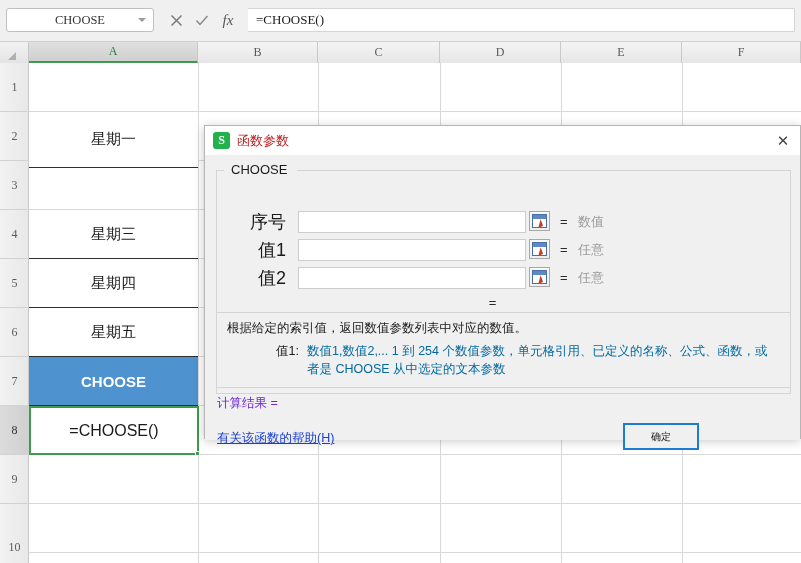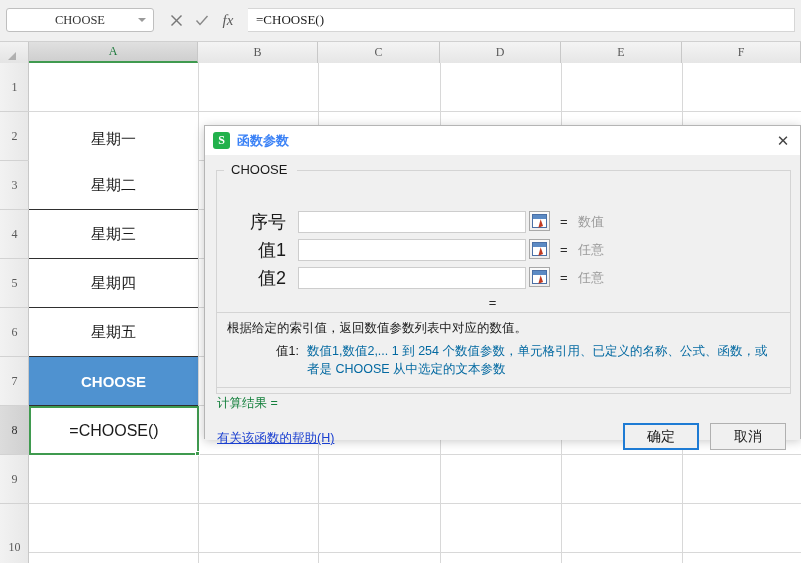--- a/index.html
+++ b/index.html
@@ -243,22 +243,22 @@
     font-weight: bold;
     display: flex;
     align-items: center;
     justify-content: center;
     font-family: "Liberation Serif", serif;
   }
   .dlg-title {
     position: absolute;
     left: 32px; top: 6px;
     font-size: 13px;
-    color: #3b82f6;
-    font-weight: bold;
+    color: #b91c1c;
+    font-weight: normal;
     line-height: 17px;
   }
   .dlg-close {
     position: absolute;
     right: 4px; top: 3px;
     width: 26px; height: 23px;
     display: flex;
     align-items: center;
     justify-content: center;
     font-size: 15px;
@@ -411,34 +411,34 @@
     width: 470px;
     font-size: 12.5px;
     color: #0369a1;
     line-height: 18px;
   }
 
   .calc-result {
     position: absolute;
     left: 12px; top: 240px;
     font-size: 12.5px;
-    color: #15803d;
+    color: #6d28d9;
   }
   .help-link {
     position: absolute;
     left: 12px; top: 275px;
     font-size: 12.5px;
     color: #1a3fd0;
     text-decoration: underline;
     cursor: pointer;
   }
   .btn {
     position: absolute;
     width: 76px; height: 27px;
-    font-size: 14px;
+    font-size: 10px;
     display: flex;
     align-items: center;
     justify-content: center;
     box-sizing: border-box;
     cursor: pointer;
     color: #1a1a1a;
   }
   .btn-ok {
     left: 418px; top: 268px;
     background: #f0f0f0;
@@ -515,21 +515,20 @@
       <div class="gridline-h" style="top:146px;"></div>
       <div class="gridline-h" style="top:195px;"></div>
       <div class="gridline-h" style="top:244px;"></div>
       <div class="gridline-h" style="top:293px;"></div>
       <div class="gridline-h" style="top:342px;"></div>
       <div class="gridline-h" style="top:391px;"></div>
       <div class="gridline-h" style="top:440px;"></div>
       <div class="gridline-h" style="top:489px;"></div>
 
       <div class="cell data" style="left:0;top:49px;width:169px;height:56px;">星期一</div>
-      <div class="cell data" style="left:0;top:98px;width:169px;height:49px;">星期二</div>
       <div class="cell data" style="left:0;top:147px;width:169px;height:49px;">星期三</div>
       <div class="cell data" style="left:0;top:245px;width:169px;height:49px;">星期五</div>
       <div class="cell data" style="left:0;top:196px;width:169px;height:49px;">星期四</div>
       <div class="cell header-blue" style="left:0;top:294px;width:169px;height:49px;">CHOOSE</div>
 
       <div class="cell-selected-outline" style="left:0;top:343px;width:170px;height:49px;">=CHOOSE()</div>
       <div class="fill-handle" style="left:166px;top:388px;"></div>
     </div>
   </div>
 
@@ -594,16 +593,15 @@
       <div class="desc-main">根据给定的索引值，返回数值参数列表中对应的数值。</div>
       <div class="desc-arg-label">值1:</div>
       <div class="desc-arg-text">数值1,数值2,... 1 到 254 个数值参数，单元格引用、已定义的名称、公式、函数，或者是 CHOOSE 从中选定的文本参数</div>
 
       <div class="sep-line" style="top:232px;"></div>
 
       <div class="calc-result">计算结果  =</div>
       <div class="help-link">有关该函数的帮助(H)</div>
 
       <div class="btn btn-ok">确定</div>
-      <div class="btn btn-cancel">取消</div>
     </div>
   </div>
 </div>
 
 </body></html>

